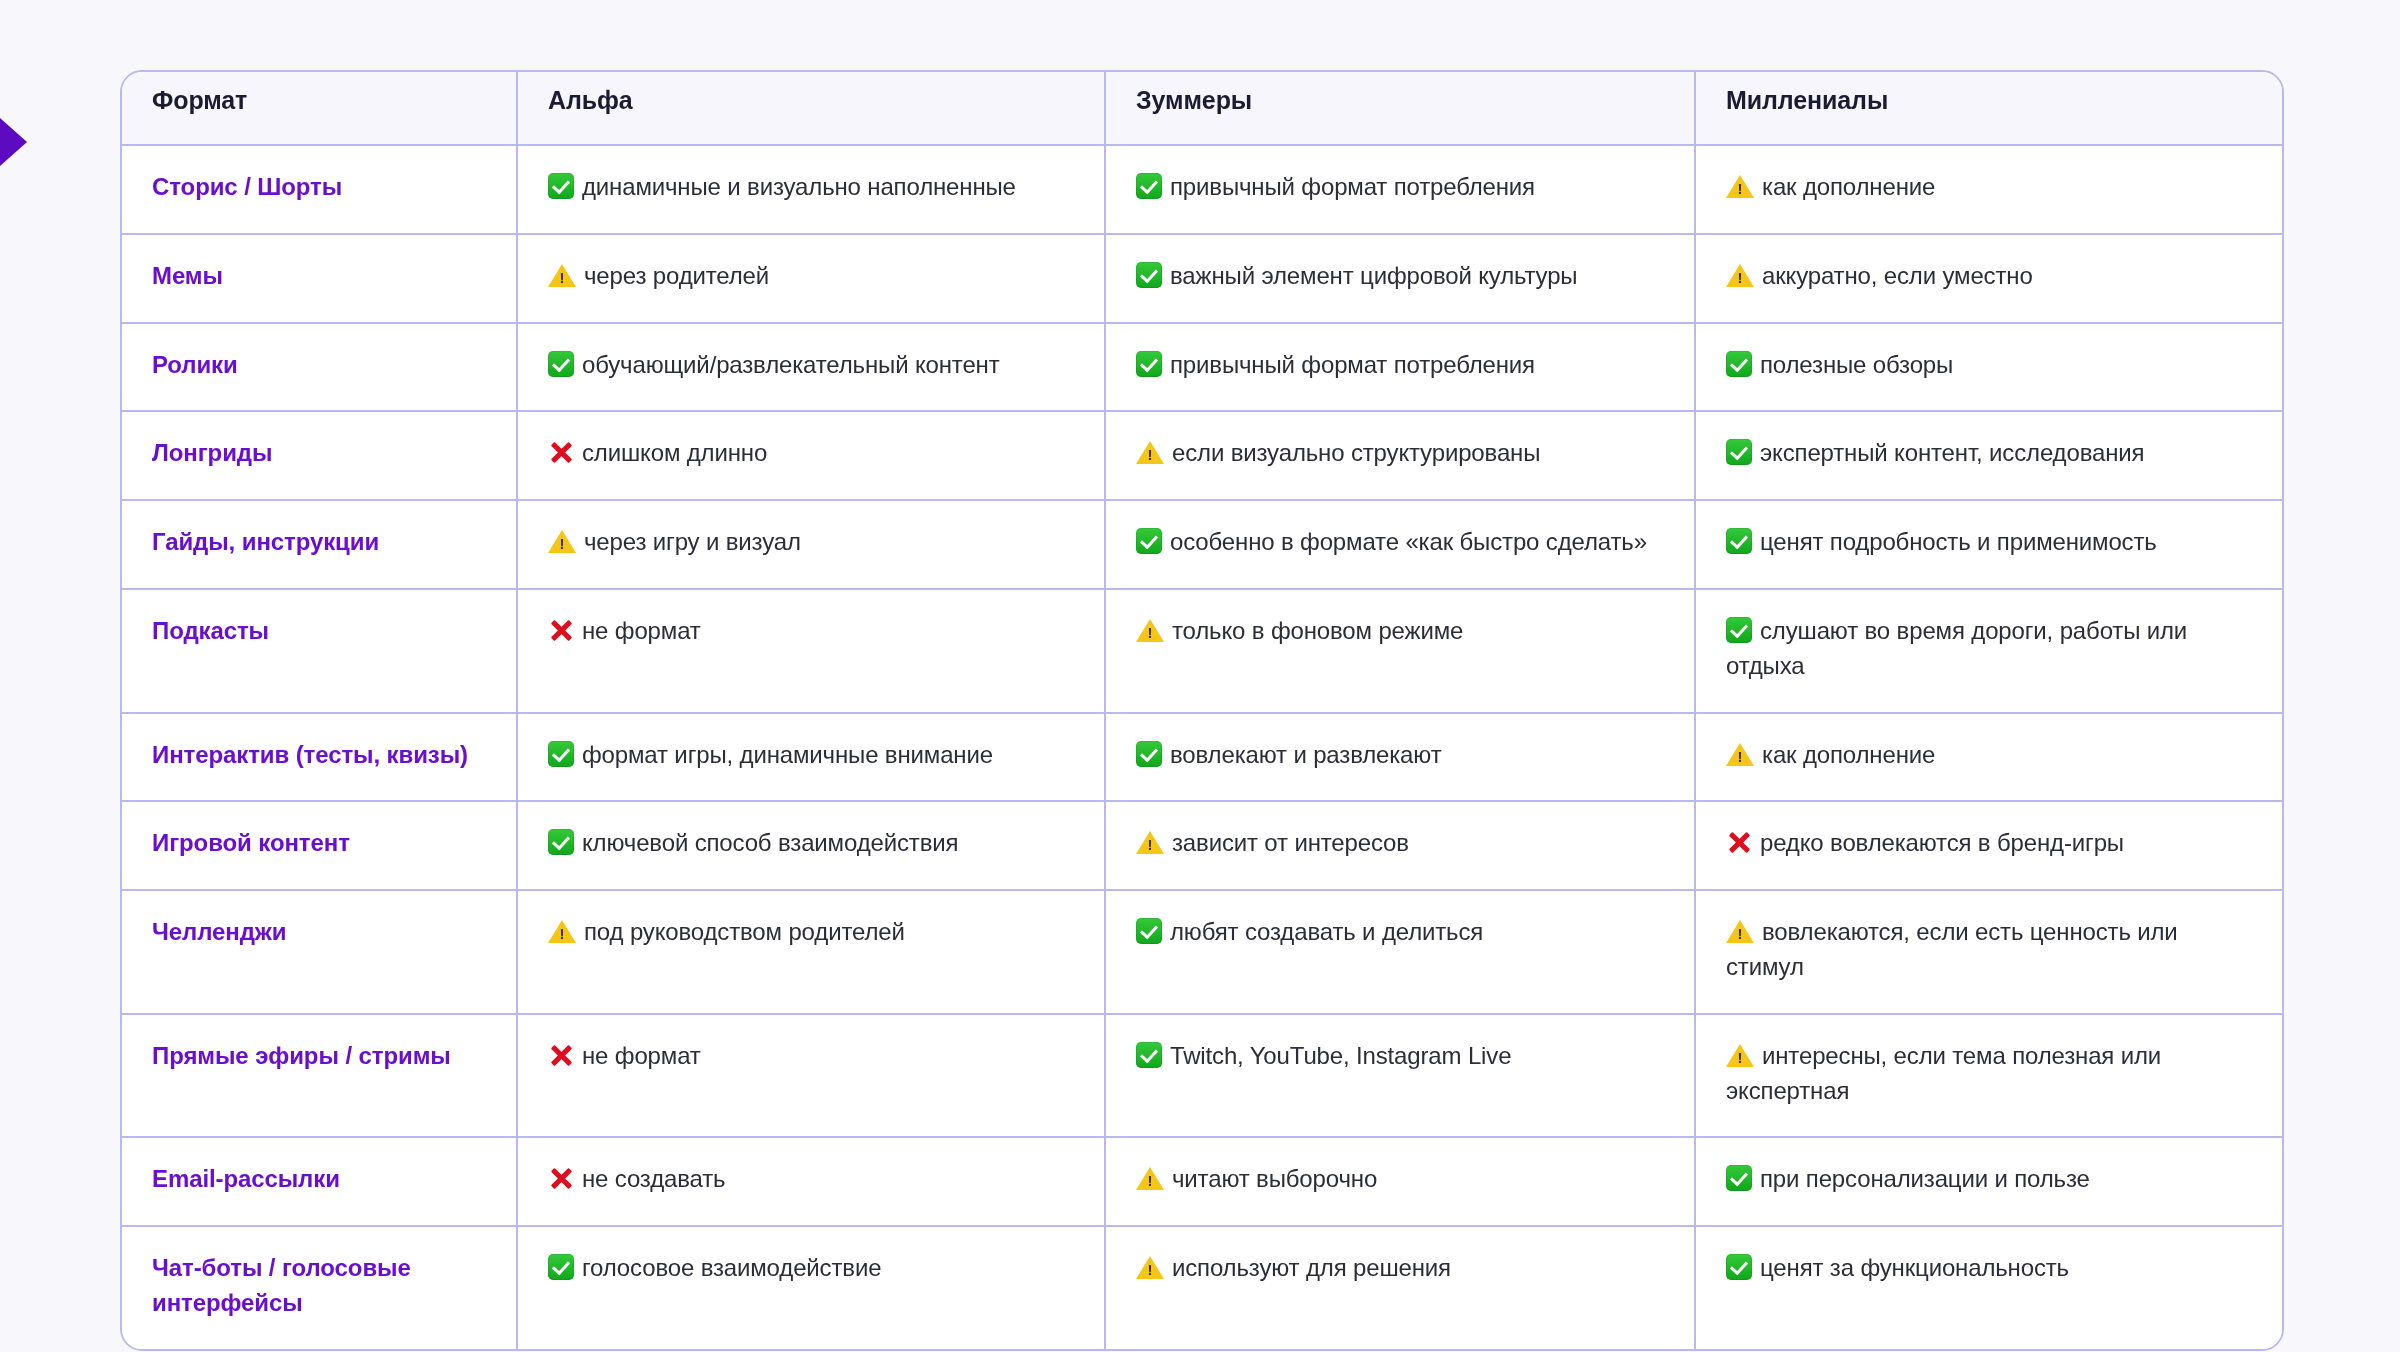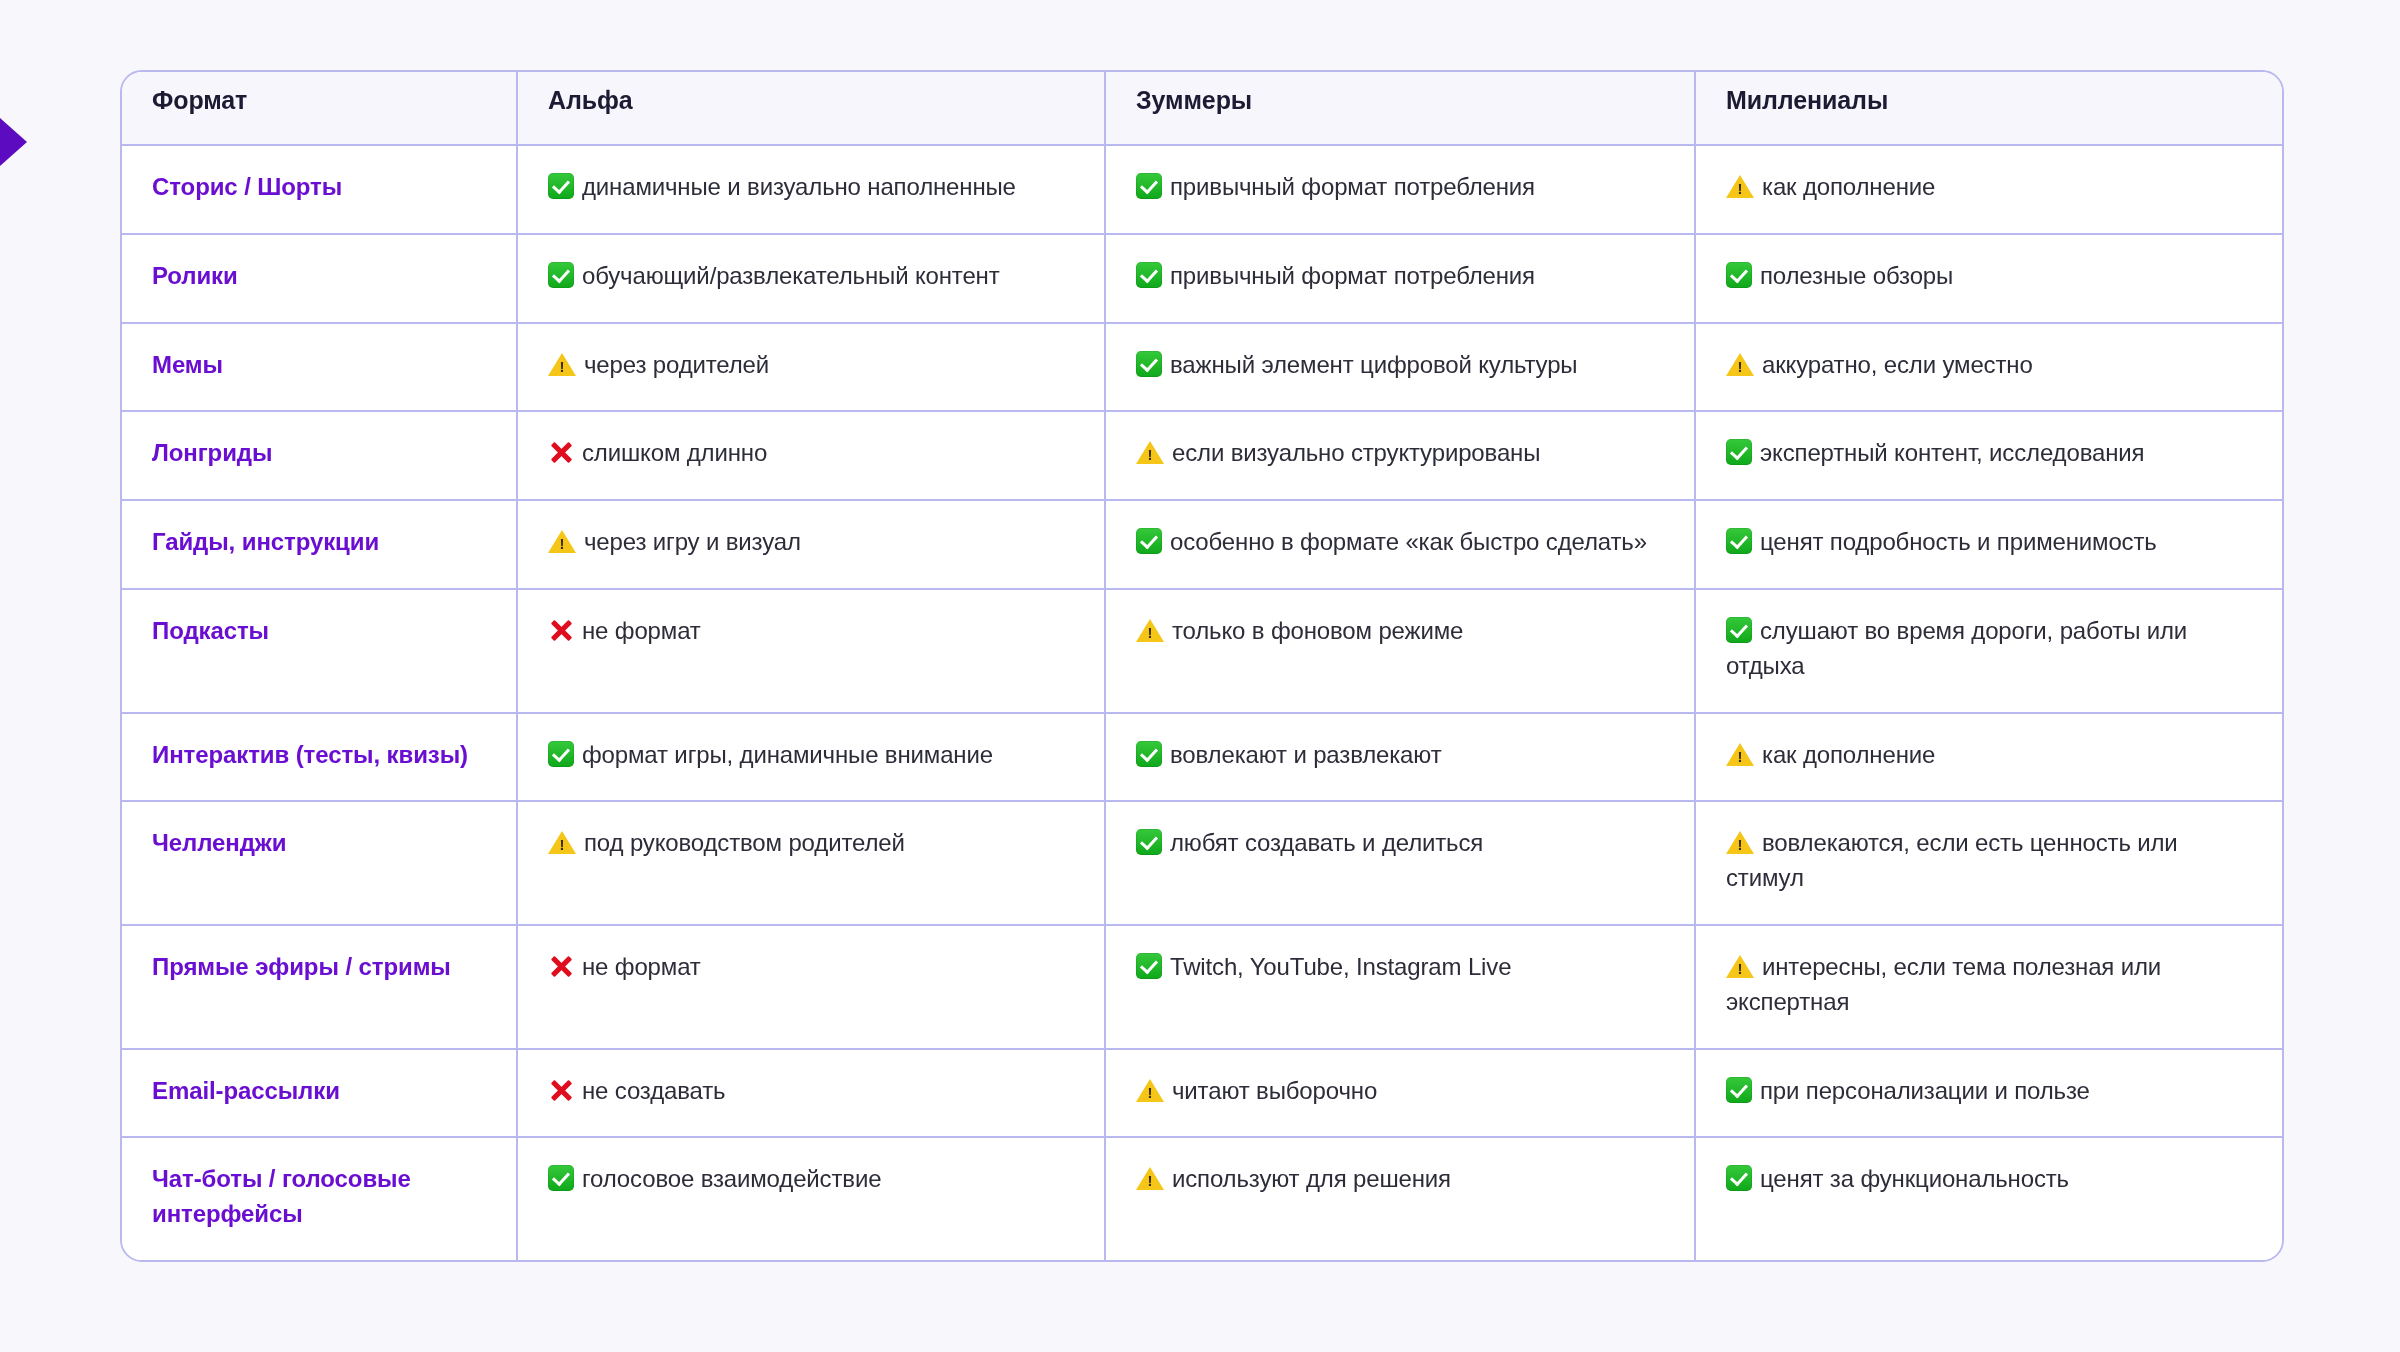--- a/index.html
+++ b/index.html
@@ -191,32 +191,32 @@
       </tr>
     </thead>
     <tbody id="tbody">
         <tr>
           <td class="fmt">Сторис / Шорты</td>
           <td><span class="mark ok"></span><span class="celltext">динамичные и визуально наполненные</span></td>
           <td><span class="mark ok"></span><span class="celltext">привычный формат потребления</span></td>
           <td><span class="mark warn"></span><span class="celltext">как дополнение</span></td>
         </tr>
         <tr>
+          <td class="fmt">Мемы</td>
+          <td><span class="mark warn"></span><span class="celltext">через родителей</span></td>
+          <td><span class="mark ok"></span><span class="celltext">важный элемент цифровой культуры</span></td>
+          <td><span class="mark warn"></span><span class="celltext">аккуратно, если уместно</span></td>
+        </tr>
+        <tr>
           <td class="fmt">Ролики</td>
           <td><span class="mark ok"></span><span class="celltext">обучающий/развлекательный контент</span></td>
           <td><span class="mark ok"></span><span class="celltext">привычный формат потребления</span></td>
           <td><span class="mark ok"></span><span class="celltext">полезные обзоры</span></td>
         </tr>
         <tr>
-          <td class="fmt">Мемы</td>
-          <td><span class="mark warn"></span><span class="celltext">через родителей</span></td>
-          <td><span class="mark ok"></span><span class="celltext">важный элемент цифровой культуры</span></td>
-          <td><span class="mark warn"></span><span class="celltext">аккуратно, если уместно</span></td>
-        </tr>
-        <tr>
           <td class="fmt">Лонгриды</td>
           <td><span class="mark no"></span><span class="celltext">слишком длинно</span></td>
           <td><span class="mark warn"></span><span class="celltext">если визуально структурированы</span></td>
           <td><span class="mark ok"></span><span class="celltext">экспертный контент, исследования</span></td>
         </tr>
         <tr>
           <td class="fmt">Гайды, инструкции</td>
           <td><span class="mark warn"></span><span class="celltext">через игру и визуал</span></td>
           <td><span class="mark ok"></span><span class="celltext">особенно в формате «как быстро сделать»</span></td>
           <td><span class="mark ok"></span><span class="celltext">ценят подробность и применимость</span></td>
@@ -227,20 +227,26 @@
           <td><span class="mark warn"></span><span class="celltext">только в фоновом режиме</span></td>
           <td><span class="mark ok"></span><span class="celltext">слушают во время дороги, работы или отдыха</span></td>
         </tr>
         <tr>
           <td class="fmt">Интерактив (тесты, квизы)</td>
           <td><span class="mark ok"></span><span class="celltext">формат игры, динамичные внимание</span></td>
           <td><span class="mark ok"></span><span class="celltext">вовлекают и развлекают</span></td>
           <td><span class="mark warn"></span><span class="celltext">как дополнение</span></td>
         </tr>
         <tr>
+          <td class="fmt">Игровой контент</td>
+          <td><span class="mark ok"></span><span class="celltext">ключевой способ взаимодействия</span></td>
+          <td><span class="mark warn"></span><span class="celltext">зависит от интересов</span></td>
+          <td><span class="mark no"></span><span class="celltext">редко вовлекаются в бренд-игры</span></td>
+        </tr>
+        <tr>
           <td class="fmt">Челленджи</td>
           <td><span class="mark warn"></span><span class="celltext">под руководством родителей</span></td>
           <td><span class="mark ok"></span><span class="celltext">любят создавать и делиться</span></td>
           <td><span class="mark warn"></span><span class="celltext">вовлекаются, если есть ценность или стимул</span></td>
         </tr>
         <tr>
           <td class="fmt">Прямые эфиры / стримы</td>
           <td><span class="mark no"></span><span class="celltext">не формат</span></td>
           <td><span class="mark ok"></span><span class="celltext">Twitch, YouTube, Instagram Live</span></td>
           <td><span class="mark warn"></span><span class="celltext">интересны, если тема полезная или экспертная</span></td>

